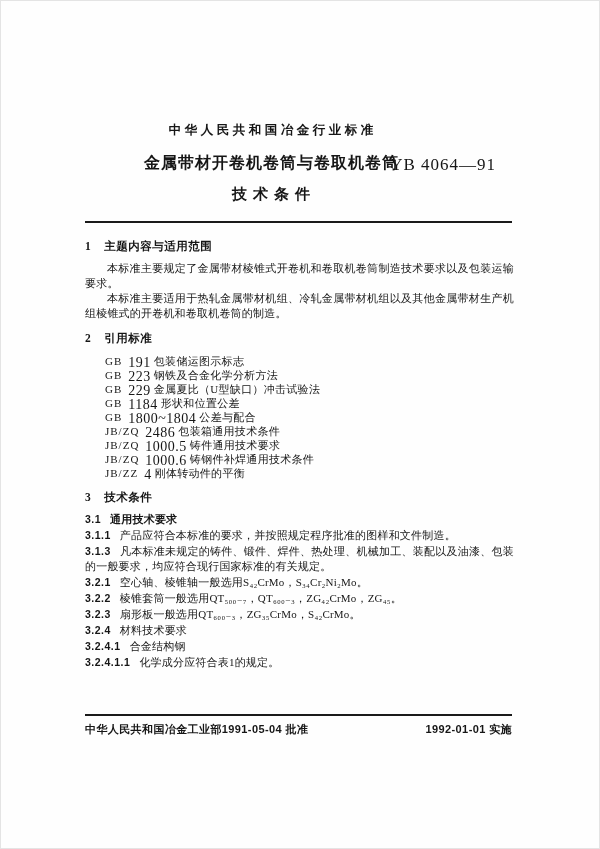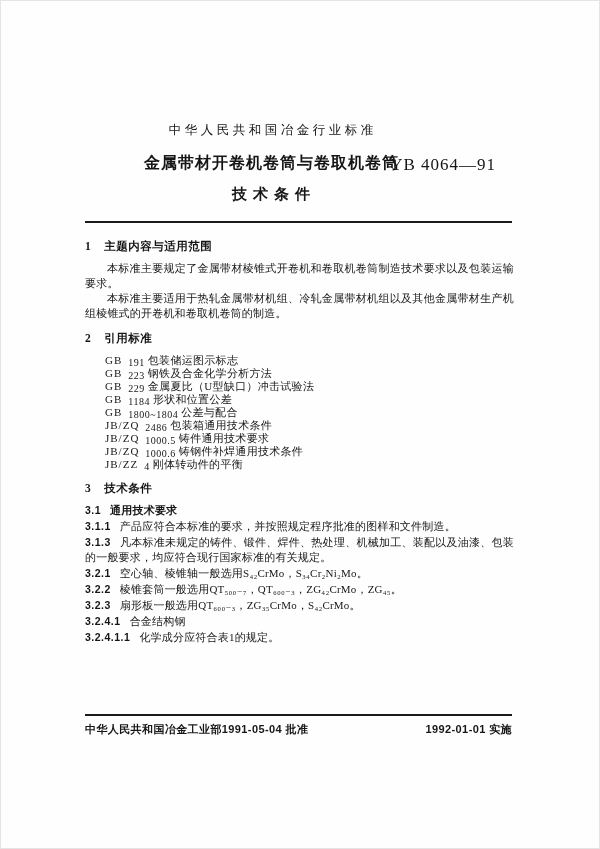--- a/index.html
+++ b/index.html
@@ -11,21 +11,21 @@
     color:#161616;
     font-family:"Liberation Serif","DejaVu Serif",serif;
     overflow:hidden;
     box-shadow:inset 0 0 0 1px #e4e4e4;
   }
   
   .org-line{
     position:absolute;top:122px;left:85px;width:372px;
     text-align:center;
     font-family:"Liberation Sans","DejaVu Sans",sans-serif;
-    font-size:12.5px;font-weight:normal;letter-spacing:3.5px;text-indent:3.5px;
+    font-size:12.5px;font-weight:bold;letter-spacing:3.5px;text-indent:3.5px;
   }
   .doc-num{
     position:absolute;top:155px;right:104px;
     font-size:17px;font-weight:normal;letter-spacing:1px;
   }
   .title-1{
     position:absolute;top:153px;left:85px;width:372px;margin:0;
     text-align:center;
     font-family:"Liberation Sans","DejaVu Sans",sans-serif;
     font-size:16px;font-weight:bold;letter-spacing:1px;text-indent:1px;
@@ -49,21 +49,21 @@
     font-size:11.5px;font-weight:bold;line-height:13px;
     font-family:"Liberation Sans","DejaVu Sans",sans-serif;
     letter-spacing:0.5px;
   }
   .sec-h .snum{margin-right:13px;font-family:"Liberation Serif","DejaVu Serif",serif;}
   .para{margin:0;text-indent:22px;text-align:justify;letter-spacing:0.2px;}
   
   .refs{list-style:none;margin:9px 0 0 0;padding:0 0 0 20px;}
   .refs li{line-height:13px;white-space:nowrap;}
   .rcode{letter-spacing:1px;}
-  .rnum{font-size:10px;position:relative;top:1.5px;margin-left:6px;letter-spacing:0.5px;}
+  .rnum{font-size:14px;position:relative;top:1.5px;margin-left:6px;letter-spacing:0.5px;}
   .rtitle{margin-left:3px;letter-spacing:0.3px;}
   
   .clause{margin:0 0 1px 0;text-align:justify;letter-spacing:0.2px;}
   .cnum{
     font-weight:bold;margin-right:9px;letter-spacing:0.5px;
     font-family:"Liberation Sans","DejaVu Sans",sans-serif;font-size:10.5px;
   }
   .ctext.hd{font-weight:bold;font-family:"Liberation Sans","DejaVu Sans",sans-serif;}
   .after-refs{margin-top:11px;}
   
@@ -112,20 +112,21 @@
 
     <h2 class="sec-h after-refs">
       <span class="snum">3</span><span>技术条件</span>
     </h2>
     <p class="clause"><b class="cnum">3.1</b><span class="ctext hd">通用技术要求</span></p>
     <p class="clause"><b class="cnum">3.1.1</b><span class="ctext">产品应符合本标准的要求，并按照规定程序批准的图样和文件制造。</span></p>
     <p class="clause"><b class="cnum">3.1.3</b><span class="ctext">凡本标准未规定的铸件、锻件、焊件、热处理、机械加工、装配以及油漆、包装的一般要求，均应符合现行国家标准的有关规定。</span></p>
     <p class="clause"><b class="cnum">3.2.1</b><span class="ctext">空心轴、棱锥轴一般选用S₄₂CrMo，S₃₄Cr₂Ni₂Mo。</span></p>
     <p class="clause"><b class="cnum">3.2.2</b><span class="ctext">棱锥套筒一般选用QT₅₀₀₋₇，QT₆₀₀₋₃，ZG₄₂CrMo，ZG₄₅。</span></p>
     <p class="clause"><b class="cnum">3.2.3</b><span class="ctext">扇形板一般选用QT₆₀₀₋₃，ZG₃₅CrMo，S₄₂CrMo。</span></p>
+    <p class="clause"><b class="cnum">3.2.4</b><span class="ctext">材料技术要求</span></p>
     <p class="clause"><b class="cnum">3.2.4.1</b><span class="ctext">合金结构钢</span></p>
     <p class="clause"><b class="cnum">3.2.4.1.1</b><span class="ctext">化学成分应符合表1的规定。</span></p>
   </div>
 
   <div class="rule rule-bottom"></div>
   <div class="foot-row">
     <span>中华人民共和国冶金工业部1991-05-04 批准</span>
     <span>1992-01-01 实施</span>
   </div>
 

